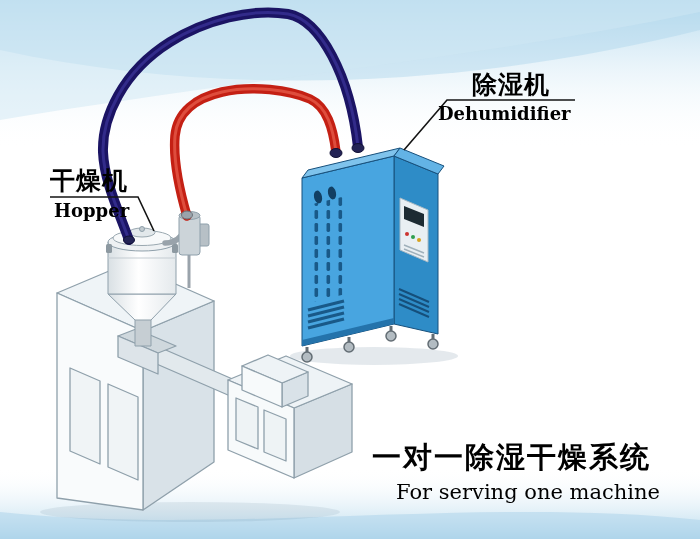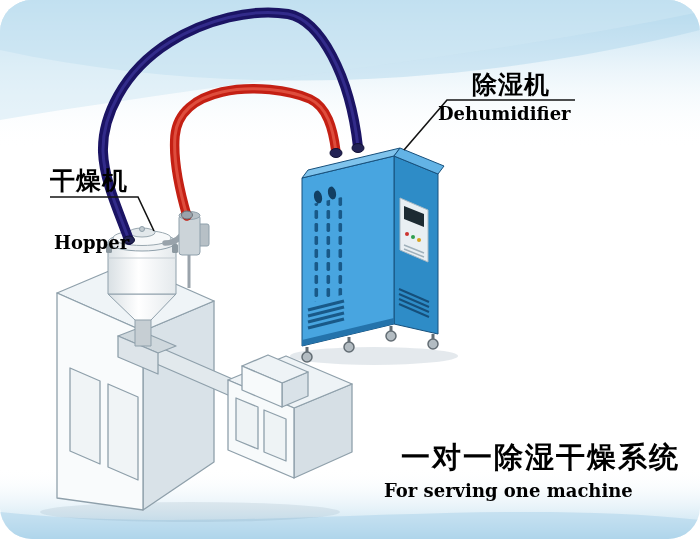--- a/index.html
+++ b/index.html
@@ -1,27 +1,27 @@
 <!DOCTYPE html>
 <html><head>
 <meta charset="utf-8">
 <style>
   html,body{margin:0;padding:0;background:#ffffff;}
   body{font-family:"DejaVu Sans",sans-serif;}
-  .stage{position:relative;width:700px;height:539px;overflow:hidden;background:#ffffff;border-radius:32px;}
+  .stage{position:relative;width:700px;height:539px;overflow:hidden;background:#ffffff;}
   svg.scene{position:absolute;left:0;top:0;}
   .lbl{position:absolute;color:#000;white-space:nowrap;text-align:right;}
   .zh{font-weight:700;font-size:25px;letter-spacing:1px;}
   .en{font-weight:700;font-size:18px;font-family:"DejaVu Serif","Liberation Serif",serif;}
   .dehu-zh{left:444px;top:68px;width:134px;text-align:center;}
   .dehu-en{left:438px;top:103px;width:146px;text-align:left;}
   .hop-zh{left:50px;top:164px;}
-  .hop-en{left:54px;top:200px;margin-top:32px;}
-  .caption-zh{left:401px;top:438px;font-weight:700;font-size:29px;letter-spacing:2px;}
-  .caption-en{left:384px;top:480px;font-weight:700;font-size:18px;font-family:"DejaVu Serif","Liberation Serif",serif;}
+  .hop-en{left:54px;top:200px;}
+  .caption-zh{left:372px;top:438px;font-weight:700;font-size:29px;letter-spacing:2px;}
+  .caption-en{left:396px;top:480px;font-weight:400;font-size:21px;font-family:"DejaVu Serif","Liberation Serif",serif;}
 </style>
 </head>
 <body>
 
 <div class="stage">
 
 <svg class="scene" viewBox="0 0 700 539" width="700" height="539">
   <defs>
     <linearGradient id="gTop" x1="0" y1="0" x2="0" y2="1">
       <stop offset="0" stop-color="#b9dcef"></stop>

